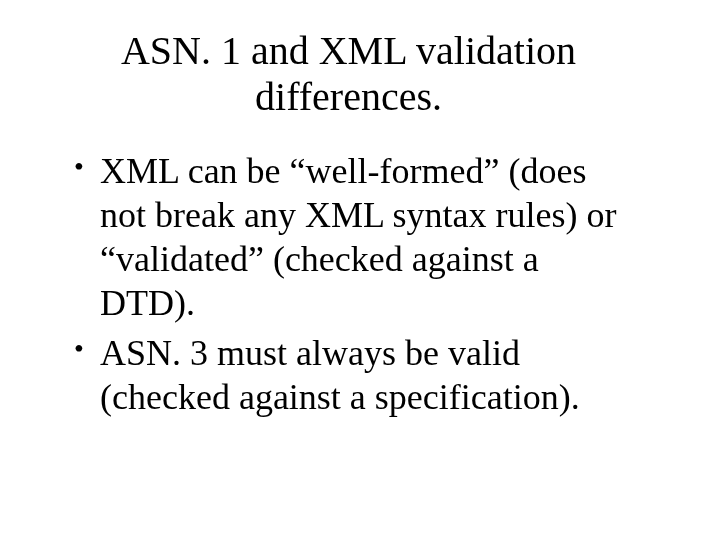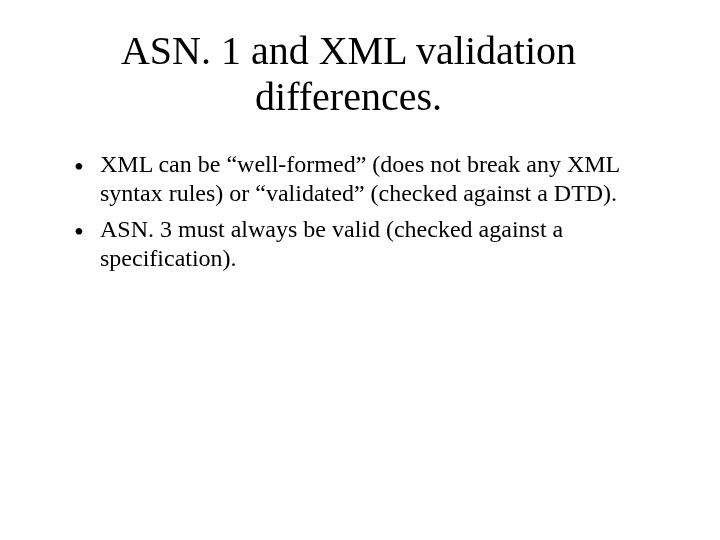--- a/index.html
+++ b/index.html
@@ -24,21 +24,21 @@
     margin: 8px 0 30px 0;
     font-weight: 400;
   }
   ul.bullets {
     list-style: none;
     padding: 0 0 0 10px;
     margin: 0;
   }
   ul.bullets li {
     position: relative;
-    font-size: 24px;
+    font-size: 36px;
     line-height: 1.22;
     padding-left: 30px;
     margin-bottom: 6px;
   }
   ul.bullets li::before {
     content: "•";
     position: absolute;
     left: 4px;
     top: 0;
     font-size: 28px;

